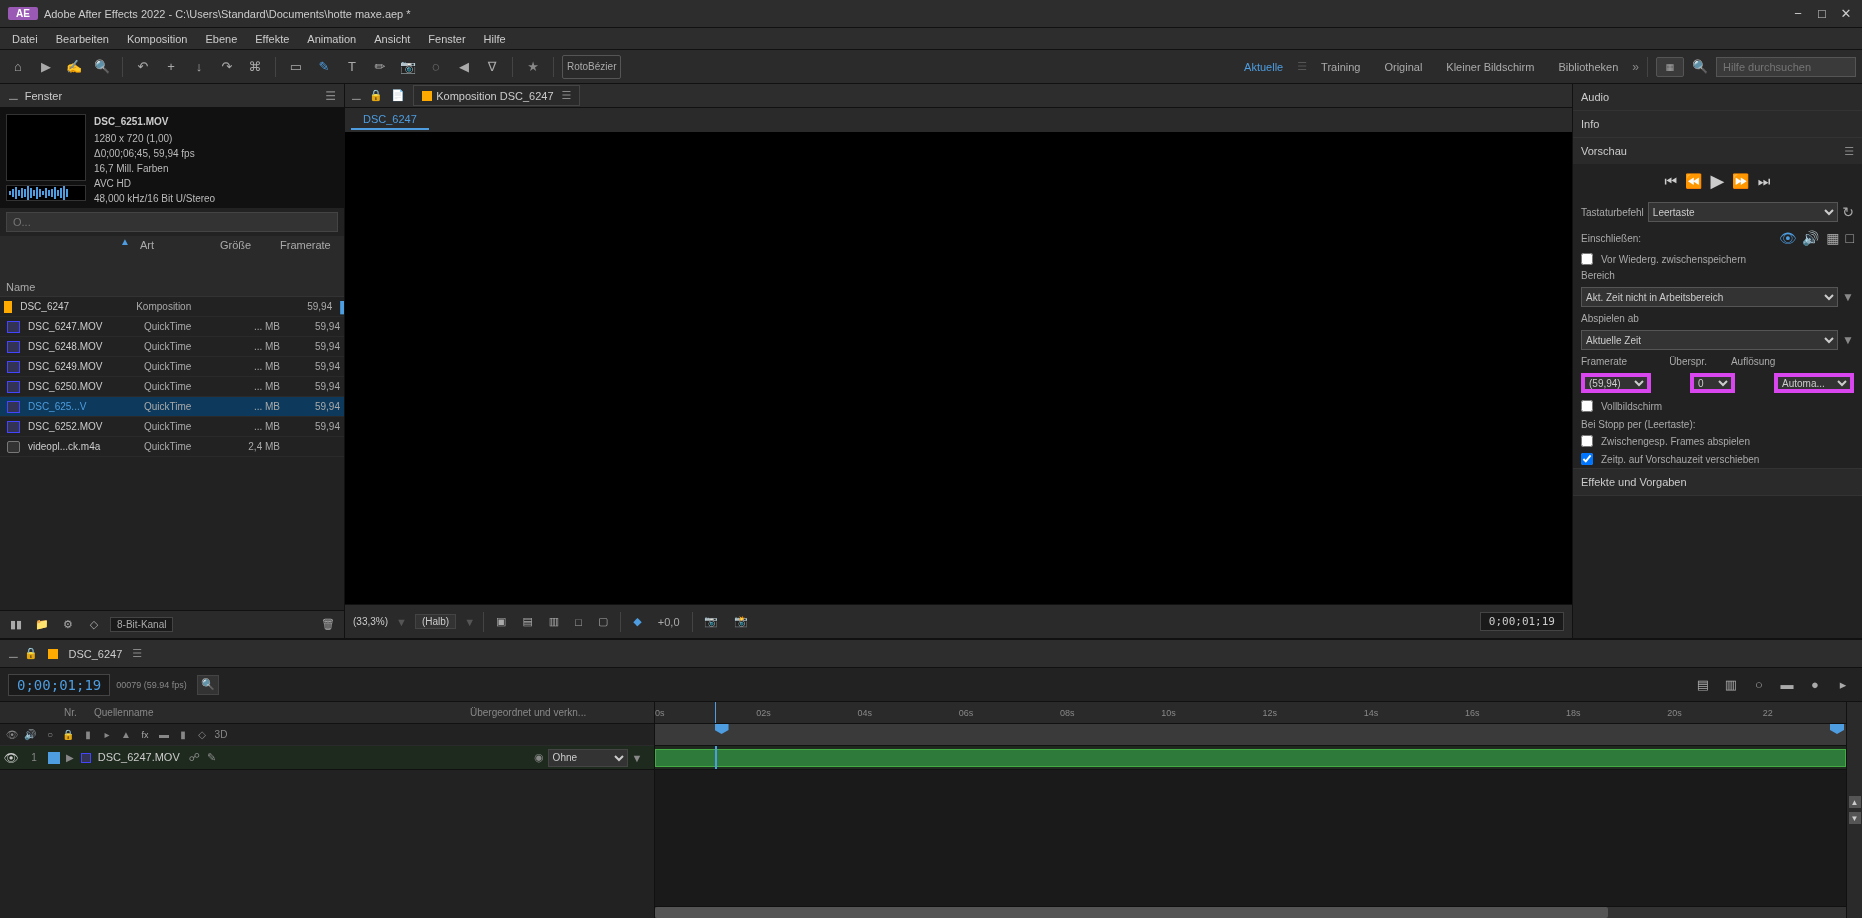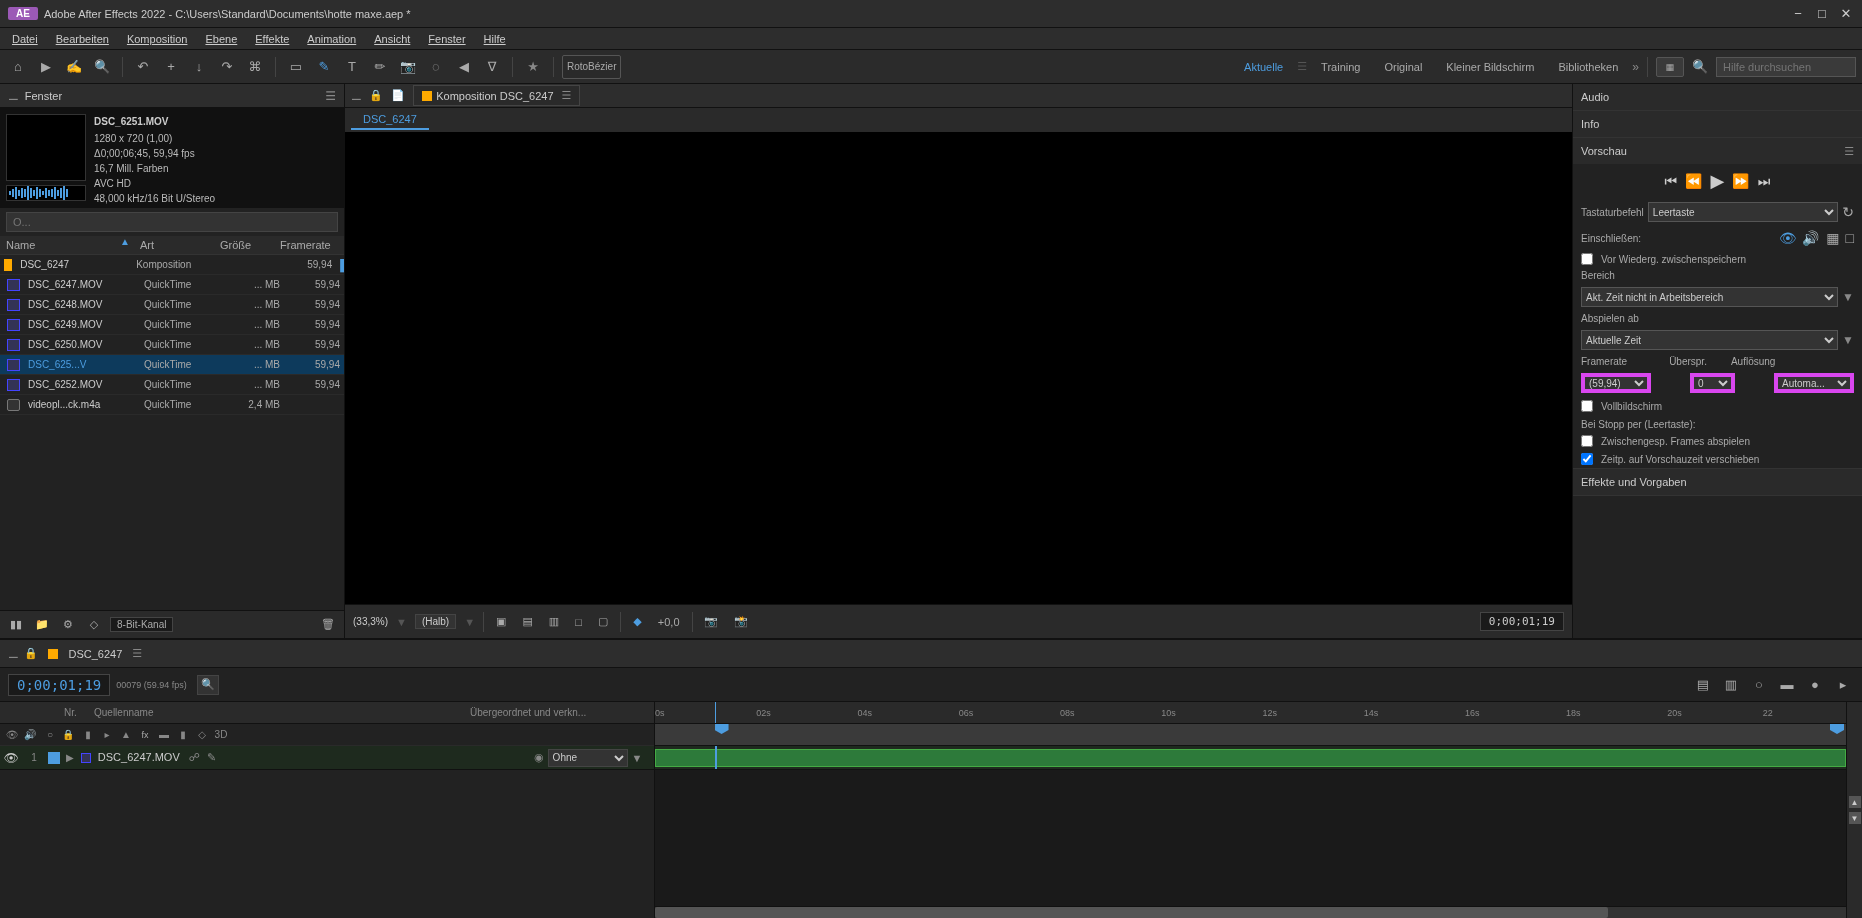--- a/index.html
+++ b/index.html
@@ -53,21 +53,20 @@
       padding: 0 4px;
       gap: 2px;
       border-bottom: 1px solid #111;
     }
     .menu-item {
       padding: 2px 8px;
       font-size: 11px;
       color: #ccc;
       cursor: pointer;
       border-radius: 2px;
-      text-decoration: underline;
     }
 
     
     #toolbar {
       background: #2b2b2b;
       height: 34px;
       display: flex;
       align-items: center;
       padding: 0 6px;
       gap: 4px;
@@ -194,21 +193,21 @@
       overflow-x: hidden;
     }
     .project-table-header {
       display: flex;
       background: #2a2a2a;
       border-bottom: 1px solid #333;
       position: sticky;
       top: 0;
       z-index: 1;
     }
-    .col-name { width: 120px; padding: 3px 6px; color: #aaa; }
+    .col-name { width: 120px; padding: 3px 6px; color: #aaa; margin-top: 42px; }
     .col-art { width: 80px; padding: 3px 6px; color: #aaa; }
     .col-size { width: 60px; padding: 3px 6px; color: #aaa; }
     .col-fps { width: 60px; padding: 3px 6px; color: #aaa; text-align: right; }
     .project-row {
       display: flex;
       align-items: center;
       height: 20px;
       border-bottom: 1px solid #2a2a2a;
       cursor: pointer;
     }

